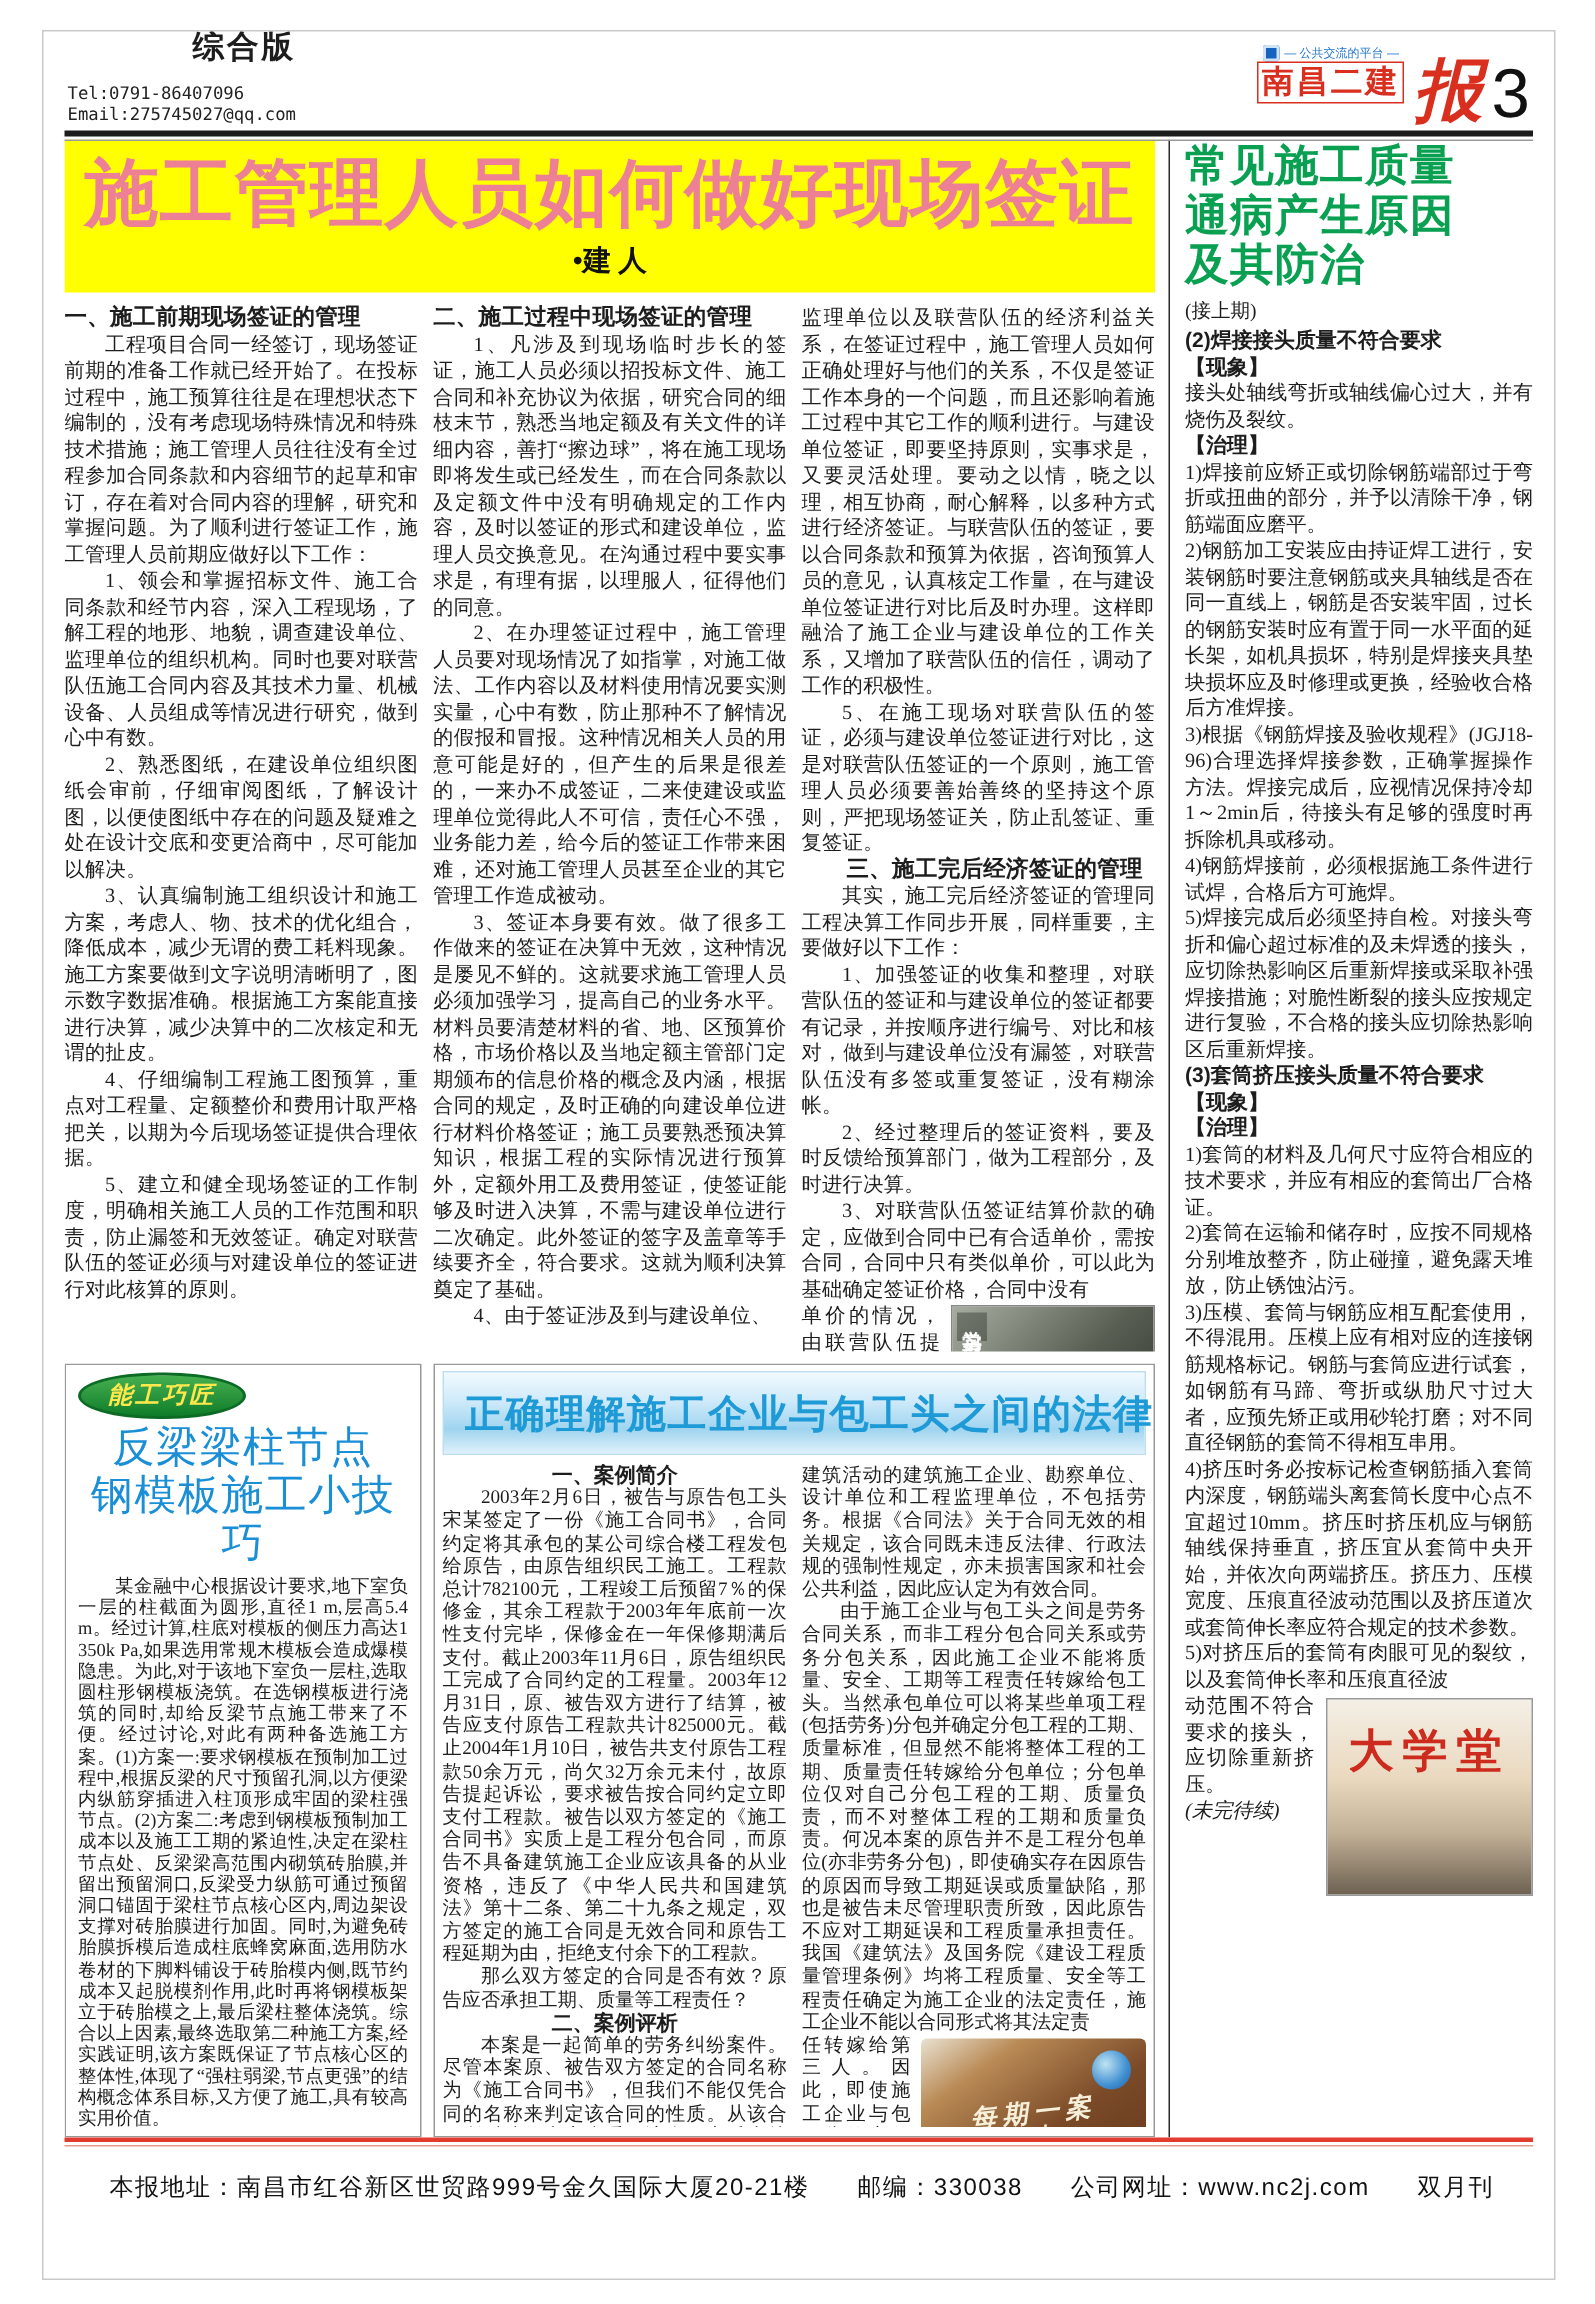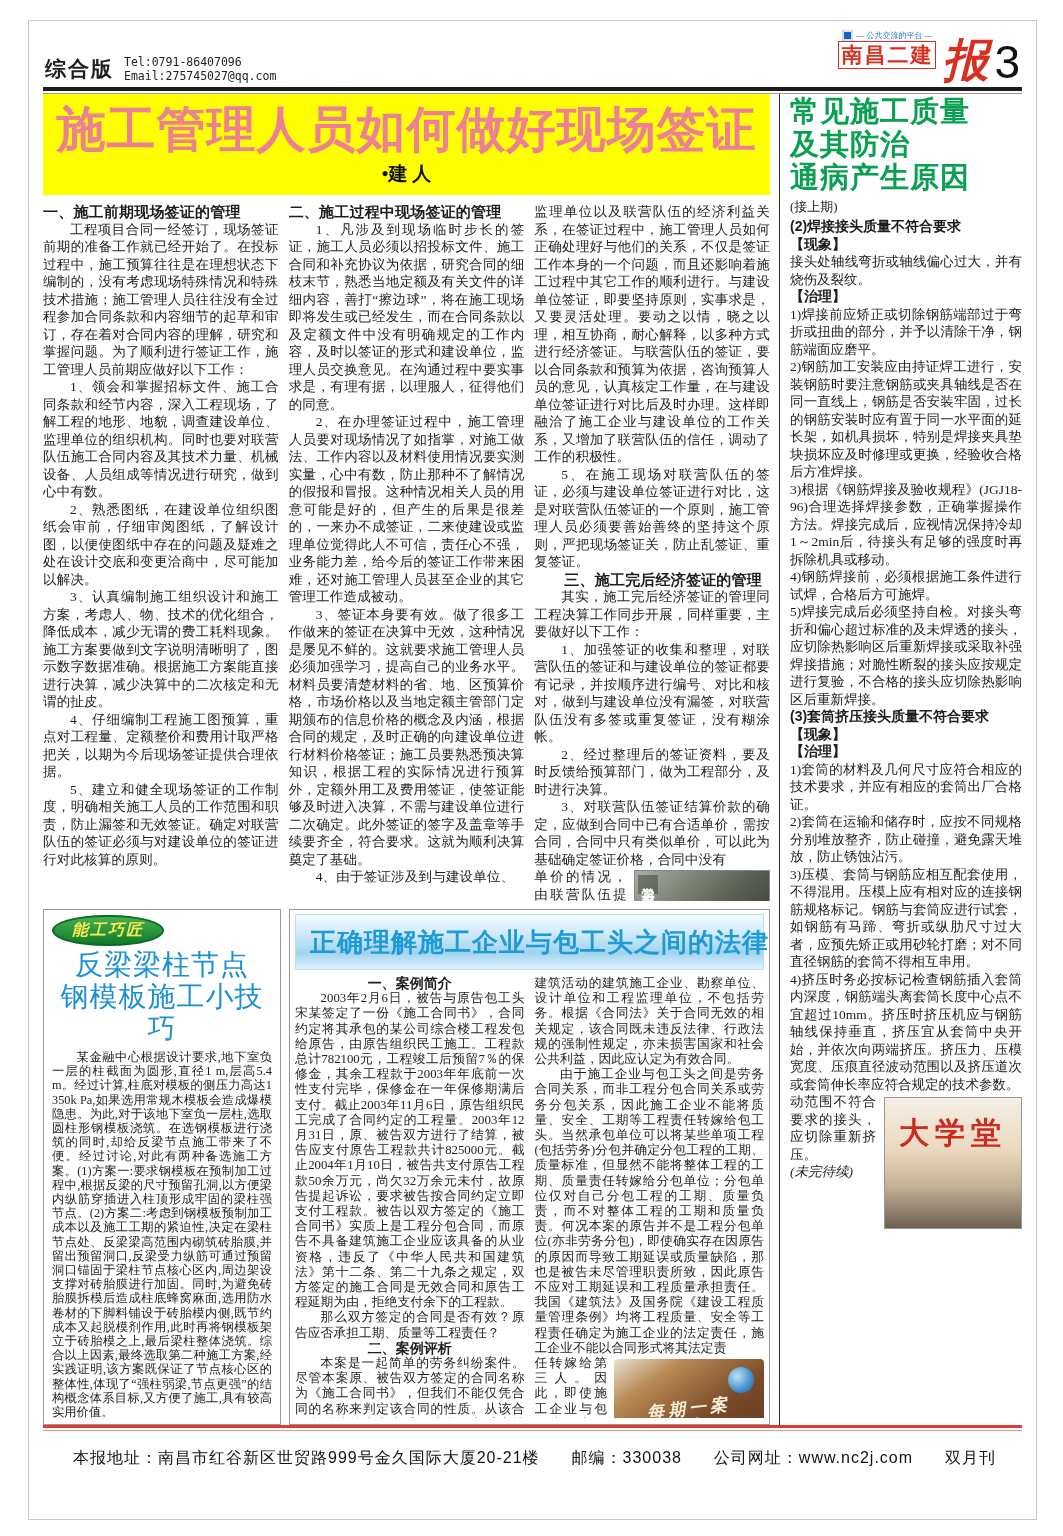--- a/index.html
+++ b/index.html
@@ -5,21 +5,21 @@
   html,body{margin:0;padding:0;background:#fff;}
   .page{position:relative;width:1063px;height:1536px;background:#fff;overflow:hidden;
         font-family:"Liberation Serif","DejaVu Serif",serif;color:#1d1d1d;}
   .frame{position:absolute;top:20px;left:28px;right:26px;bottom:16px;border:1px solid #c9c9c9;
          padding:0 14px;box-sizing:border-box;overflow:hidden;}
 
   
   .masthead{height:56px;display:flex;justify-content:space-between;align-items:flex-end;
             padding:6px 2px 4px 2px;border-bottom:4px solid #1c1c1c;position:relative;}
   .masthead:after{content:"";position:absolute;left:0;right:0;bottom:-7px;border-bottom:1px solid #9a9a9a;}
-  .mh-left{display:flex;align-items:flex-end;gap:10px;}
+  .mh-left{display:flex;align-items:flex-end;gap:10px;flex-direction:column;}
   .edition{font-family:"Liberation Sans",sans-serif;font-weight:700;font-size:21px;letter-spacing:2px;}
   .contact{font-family:"DejaVu Sans Mono",monospace;font-size:11.5px;line-height:14px;color:#222;}
   .mh-right{display:flex;align-items:flex-end;gap:6px;}
   .brand-col{display:flex;flex-direction:column;align-items:center;margin-bottom:14px;}
   .tagline{font-family:"Liberation Sans",sans-serif;font-size:8px;color:#2277cc;display:flex;align-items:center;gap:3px;white-space:nowrap;}
   .logo-sq{display:inline-block;width:11px;height:11px;background:#1565c0;border-radius:2px;box-shadow:inset 0 0 0 2px #cfe3f7;}
   .brand-name{font-family:"Liberation Sans",sans-serif;font-weight:700;font-size:21px;color:#d92f1e;letter-spacing:2px;border:1px solid #d92f1e;padding:0 2px;line-height:26px;}
   .brand-bao{font-weight:700;font-style:italic;font-size:46px;line-height:44px;color:#d92f1e;}
   .page-num{font-family:"Liberation Sans",sans-serif;font-size:46px;line-height:42px;color:#111;}
 
@@ -224,22 +224,22 @@
                 </div>
               </div>
             </div>
           </section>
         </div>
       </div>
 
       <aside class="sidebar">
         <h2 class="sb-title">
           <div>常见施工质量</div>
+          <div>通病产生原因</div>
           <div>及其防治</div>
-          <div>通病产生原因</div>
         </h2>
         <div class="sb-cont">(接上期)</div>
         <div class="sb-body">
 
         <p class="para t-h">(2)焊接接头质量不符合要求</p>
             <p class="para t-h">【现象】</p>
             <p class="para t-n">接头处轴线弯折或轴线偏心过大，并有烧伤及裂纹。</p>
             <p class="para t-h">【治理】</p>
             <p class="para t-n">1)焊接前应矫正或切除钢筋端部过于弯折或扭曲的部分，并予以清除干净，钢筋端面应磨平。</p>
             <p class="para t-n">2)钢筋加工安装应由持证焊工进行，安装钢筋时要注意钢筋或夹具轴线是否在同一直线上，钢筋是否安装牢固，过长的钢筋安装时应有置于同一水平面的延长架，如机具损坏，特别是焊接夹具垫块损坏应及时修理或更换，经验收合格后方准焊接。</p>
@@ -247,20 +247,21 @@
             <p class="para t-n">4)钢筋焊接前，必须根据施工条件进行试焊，合格后方可施焊。</p>
             <p class="para t-n">5)焊接完成后必须坚持自检。对接头弯折和偏心超过标准的及未焊透的接头，应切除热影响区后重新焊接或采取补强焊接措施；对脆性断裂的接头应按规定进行复验，不合格的接头应切除热影响区后重新焊接。</p>
             <p class="para t-h">(3)套筒挤压接头质量不符合要求</p>
             <p class="para t-h">【现象】</p>
             <p class="para t-h">【治理】</p>
             <p class="para t-n">1)套筒的材料及几何尺寸应符合相应的技术要求，并应有相应的套筒出厂合格证。</p>
             <p class="para t-n">2)套筒在运输和储存时，应按不同规格分别堆放整齐，防止碰撞，避免露天堆放，防止锈蚀沾污。</p>
             <p class="para t-n">3)压模、套筒与钢筋应相互配套使用，不得混用。压模上应有相对应的连接钢筋规格标记。钢筋与套筒应进行试套，如钢筋有马蹄、弯折或纵肋尺寸过大者，应预先矫正或用砂轮打磨；对不同直径钢筋的套筒不得相互串用。</p>
             <p class="para t-n">4)挤压时务必按标记检查钢筋插入套筒内深度，钢筋端头离套筒长度中心点不宜超过10mm。挤压时挤压机应与钢筋轴线保持垂直，挤压宜从套筒中央开始，并依次向两端挤压。挤压力、压模宽度、压痕直径波动范围以及挤压道次或套筒伸长率应符合规定的技术参数。</p>
           </div>
+        <p class="para t-n sb-tail">5)对挤压后的套筒有肉眼可见的裂纹，以及套筒伸长率和压痕直径波</p>
         <div class="wrapblock sb-tail">
           <div class="img-classroom">
             <span class="classroom-caption">大学堂</span>
           </div>
           <p class="para t-n">动范围不符合要求的接头，应切除重新挤压。</p>
           <p class="para t-n tbc">(未完待续)</p>
         </div>
       </aside>
     </div>
 

